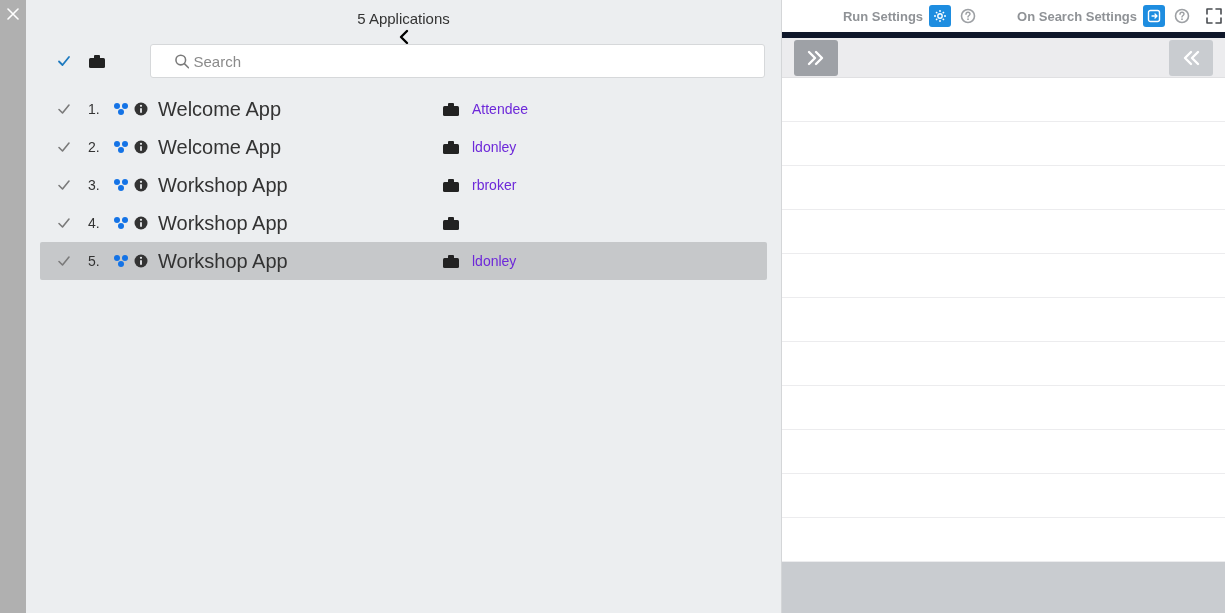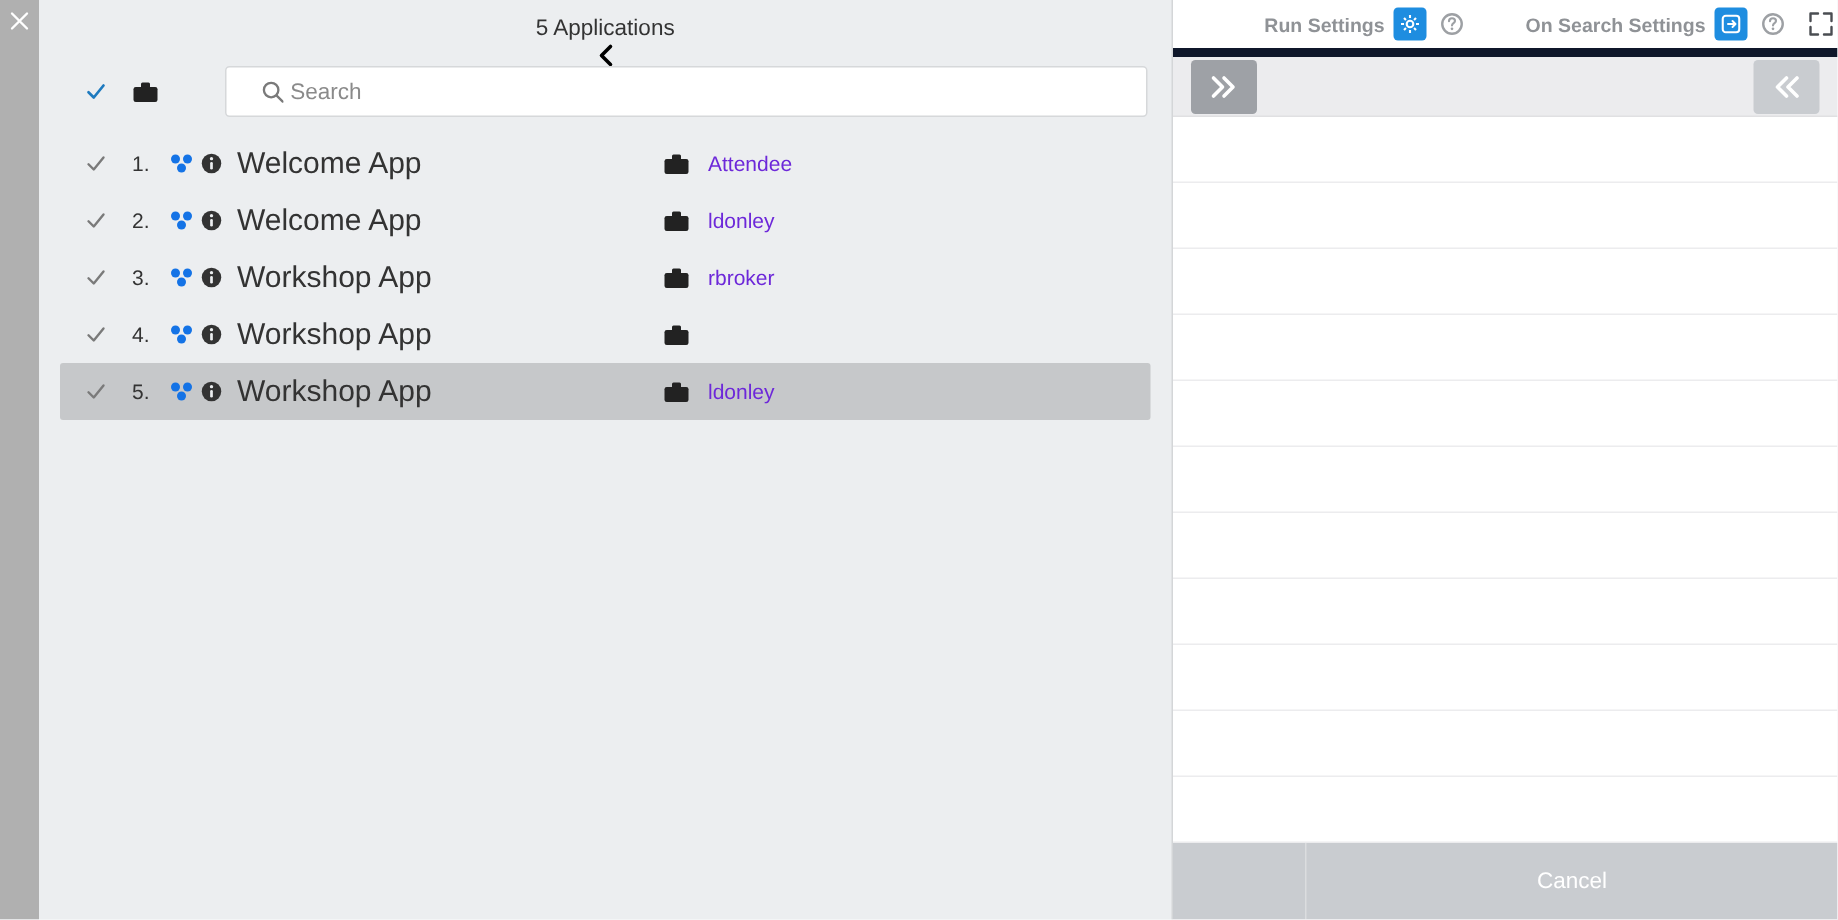--- a/index.html
+++ b/index.html
@@ -538,16 +538,15 @@
         <div class="blank-row"></div>
         <div class="blank-row"></div>
         <div class="blank-row"></div>
         <div class="blank-row"></div>
         <div class="blank-row"></div>
         <div class="blank-row"></div>
       </div>
 
     <div class="footer-bar">
       <div class="footer-filler"></div>
-      <div class="footer-btn">Cancel</div>
     </div>
   </div>
 </div>
 
 </body></html>

